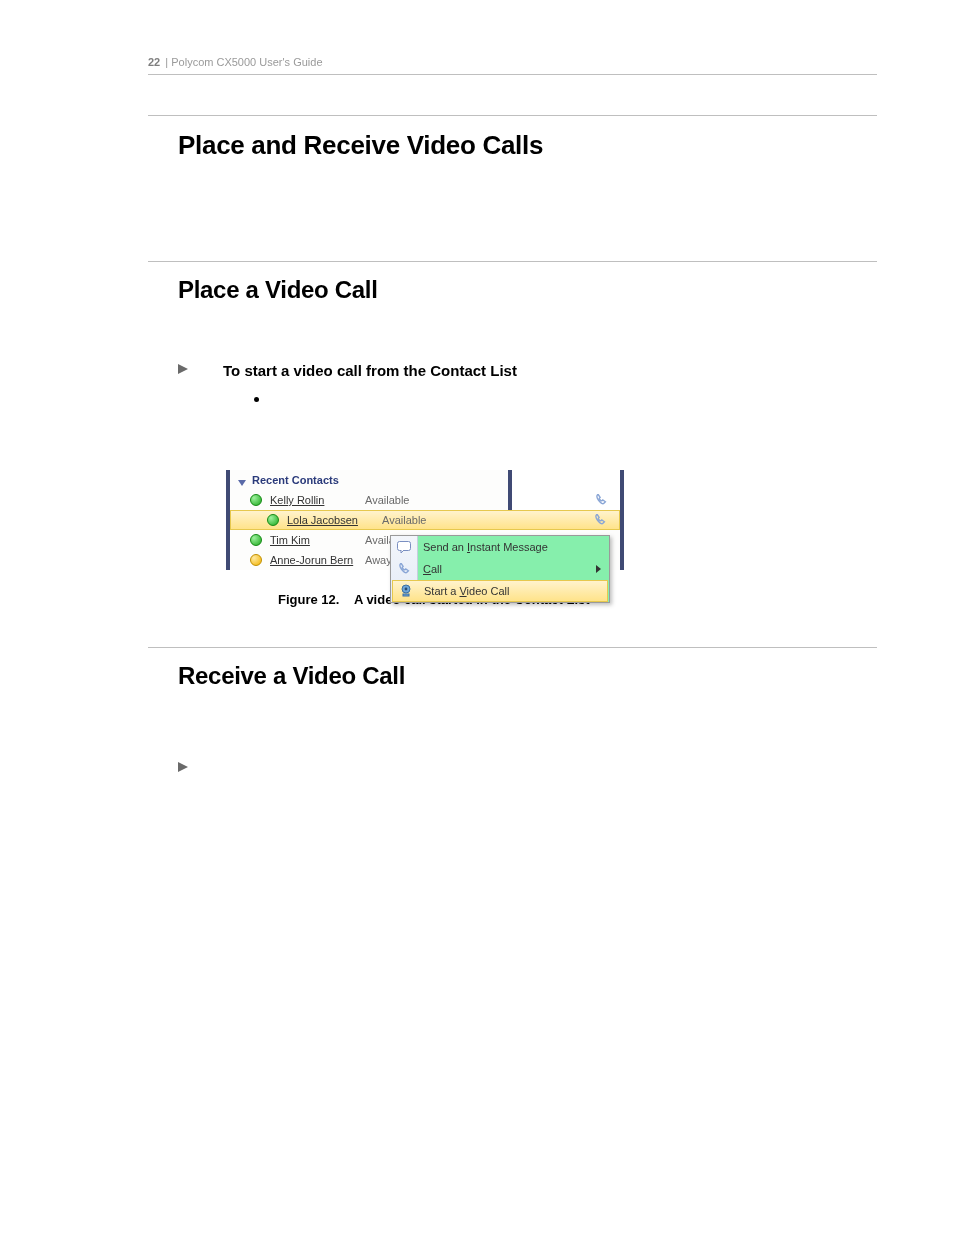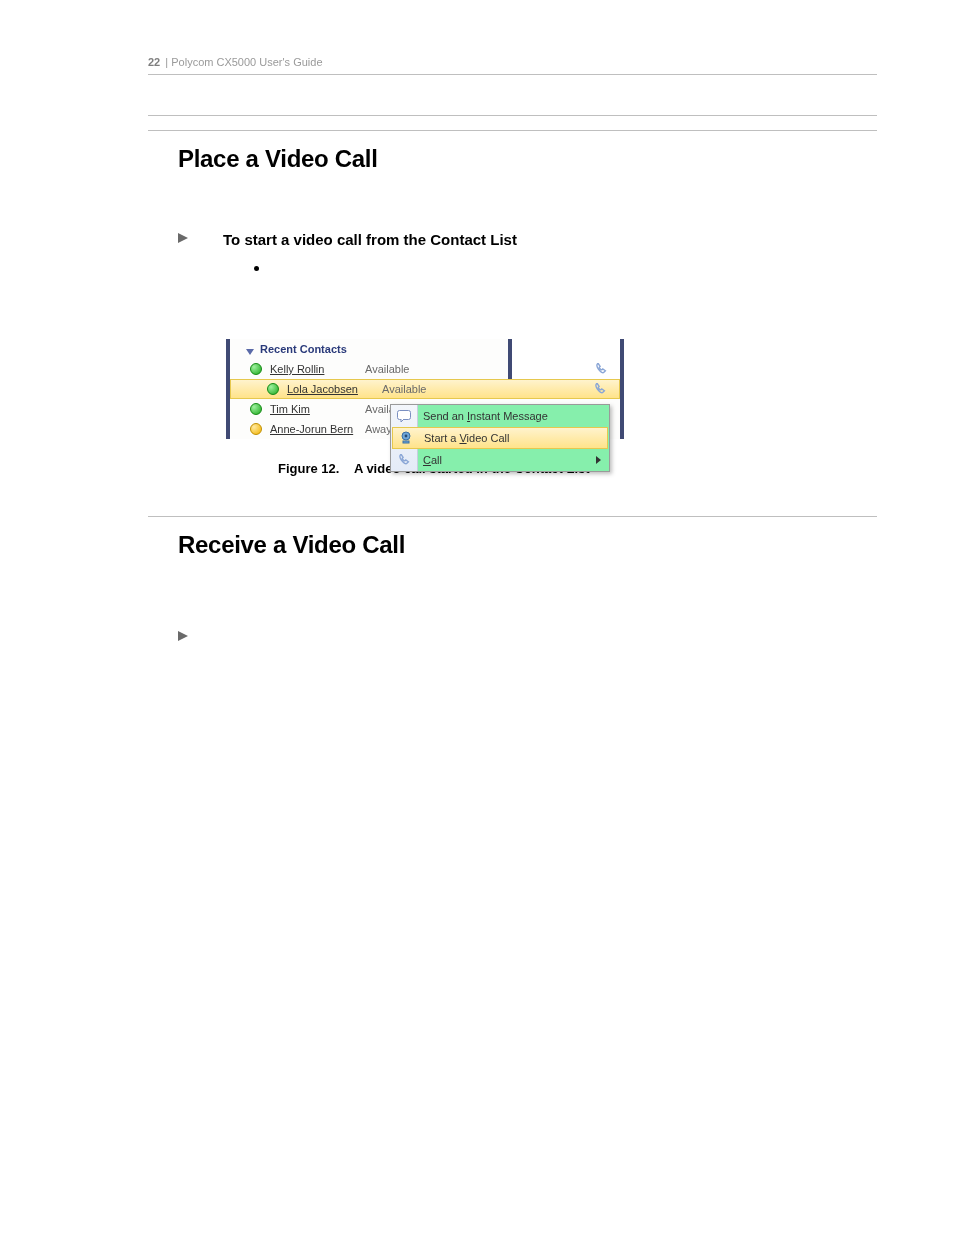--- a/index.html
+++ b/index.html
@@ -117,21 +117,21 @@
     top: 0;
     right: 0;
     width: 108px;
     bottom: 50px;
     background: #fff;
     border-left: 4px solid #404a74;
   }
   .group-hdr {
     display: flex;
     align-items: flex-end;
-    padding: 4px 16px;
+    padding: 4px 8px;
     font-weight: bold;
     color: #2a3a7a;
   }
   .tri-down {
     width: 0; height: 0;
     border-left: 4px solid transparent;
     border-right: 4px solid transparent;
     border-top: 6px solid #5a6aa8;
     margin-right: 6px;
   }
@@ -218,20 +218,21 @@
 </head>
 <body>
 
 <div class="page">
 
   <div class="header">
     <span class="pg">22</span><span> | </span><span>Polycom CX5000 User's Guide</span>
   </div>
 
   <div class="rule"></div>
+  <h1 class="section">Place and Receive Video Calls</h1>
 
   <div class="rule"></div>
   <h2 class="sub">Place a Video Call</h2>
 
   <div class="proc-block">
     <span class="arrow-right"></span>
     <span class="proc-title">To start a video call from the Contact List</span>
     <div class="bullet-row">
       <span class="bullet-dot"></span>
     </div>
@@ -280,42 +281,42 @@
         <div class="ctx-icon-col"></div>
 
         <div class="ctx-item">
           <span class="ctx-ico">
             <svg width="14" height="12" viewBox="0 0 14 12">
                 <rect x="0.5" y="0.5" width="13" height="9" rx="2" fill="#fff" stroke="#7a8fc1"></rect>
                 <path d="M4 9 L4 12 L7 9" fill="#fff" stroke="#7a8fc1"></path>
               </svg>
           </span>
           <span><span>Send an </span><span class="u">I</span><span>nstant Message</span></span>
+        </div>
+
+        <div class="ctx-item">
+          <span class="ctx-ico">
+            <svg width="14" height="14" viewBox="0 0 16 16">
+                <path class="phone-svg" d="M4 2c-1 1-1 3 1 6s5 5 6 4l2-2-3-2-1 1c-1 0-3-2-3-3l1-1-2-3z"></path>
+              </svg>
+          </span>
+          <span><span></span><span class="u">C</span><span>all</span></span>
+          <span class="submenu-arrow"></span>
         </div>
 
         <div class="ctx-item hl">
           <span class="ctx-ico">
             <svg width="14" height="14" viewBox="0 0 14 14">
                 <circle cx="7" cy="5" r="4" fill="#6fa7d9" stroke="#3b6fa3"></circle>
                 <circle cx="7" cy="5" r="1.4" fill="#2a4c72"></circle>
                 <rect x="4" y="10" width="6" height="2" fill="#6fa7d9" stroke="#3b6fa3"></rect>
               </svg>
           </span>
           <span><span>Start a </span><span class="u">V</span><span>ideo Call</span></span>
         </div>
-
-        <div class="ctx-item">
-          <span class="ctx-ico">
-            <svg width="14" height="14" viewBox="0 0 16 16">
-                <path class="phone-svg" d="M4 2c-1 1-1 3 1 6s5 5 6 4l2-2-3-2-1 1c-1 0-3-2-3-3l1-1-2-3z"></path>
-              </svg>
-          </span>
-          <span><span></span><span class="u">C</span><span>all</span></span>
-          <span class="submenu-arrow"></span>
-        </div>
       </div>
 
     </div>
   </div>
 
   <div class="figcap">
     <span class="figcap-num">Figure 12.</span>
     &nbsp;&nbsp;
     <span class="figcap-txt">A video call started in the Contact List</span>
   </div>

